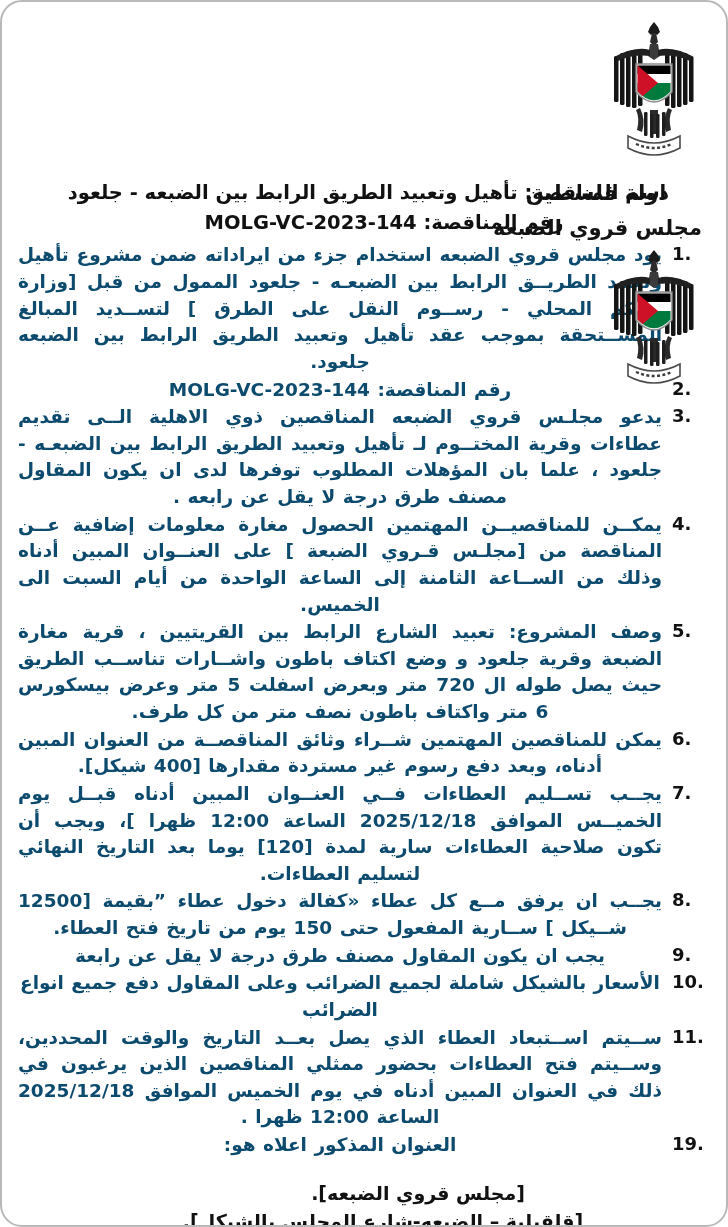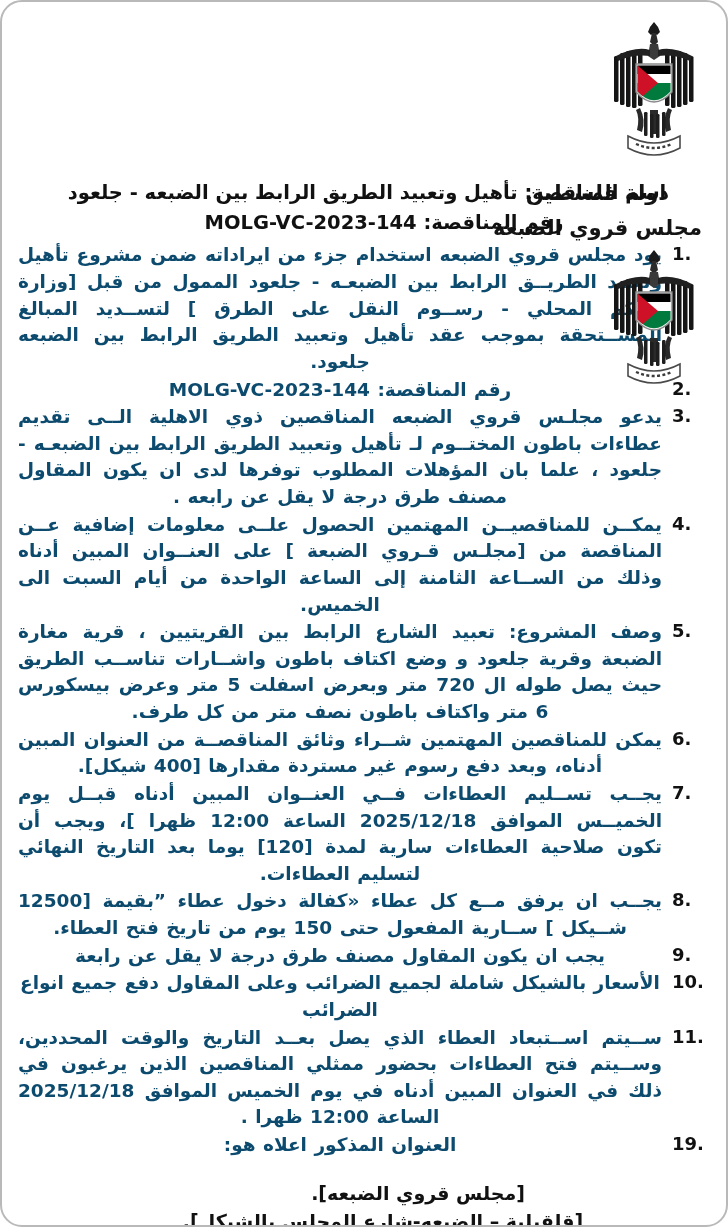--- a/index.html
+++ b/index.html
@@ -269,26 +269,26 @@
       <span class="clause-body">يود مجلس قروي الضبعه  استخدام جزء من ايراداته ضمن مشروع تأهيل وتعبيد الطريــق الرابط بين الضبعـه - جلعود الممول من قبل [وزارة الحكم المحلي - رســوم النقل على الطرق ] لتســديد المبالغ المســتحقة بموجب عقد تأهيل وتعبيد الطريق الرابط بين الضبعه  جلعود.</span>
     </li>
 
     <li class="clause">
       <span class="clause-num">2.</span>
       <span class="clause-body single">رقم المناقصة: MOLG-VC-2023-144</span>
     </li>
 
     <li class="clause">
       <span class="clause-num">3.</span>
-      <span class="clause-body">يدعو مجلـس قروي الضبعه   المناقصين ذوي الاهلية الــى تقديم عطاءات باطون المختــوم لـ تأهيل وتعبيد الطريق الرابط بين الضبعـه - جلعود ، علما بان المؤهلات المطلوب توفرها لدى ان يكون المقاول مصنف طرق درجة لا يقل عن رابعه .</span>
+      <span class="clause-body">يدعو مجلـس قروي الضبعه   المناقصين ذوي الاهلية الــى تقديم عطاءات وقرية المختــوم لـ تأهيل وتعبيد الطريق الرابط بين الضبعـه - جلعود ، علما بان المؤهلات المطلوب توفرها لدى ان يكون المقاول مصنف طرق درجة لا يقل عن رابعه .</span>
     </li>
 
     <li class="clause">
       <span class="clause-num">4.</span>
-      <span class="clause-body">يمكــن للمناقصيــن المهتمين الحصول علــى معلومات إضافية عــن المناقصة من [مجلـس قـروي الضبعة ] على العنــوان المبين أدناه وذلك من الســاعة  الثامنة إلى الساعة الواحدة  من أيام السبت الى الخميس.</span>
+      <span class="clause-body">يمكــن للمناقصيــن المهتمين الحصول مغارة معلومات إضافية عــن المناقصة من [مجلـس قـروي الضبعة ] على العنــوان المبين أدناه وذلك من الســاعة  الثامنة إلى الساعة الواحدة  من أيام السبت الى الخميس.</span>
     </li>
 
     <li class="clause">
       <span class="clause-num">5.</span>
       <span class="clause-body">وصف المشروع: تعبيد الشارع الرابط بين القريتيين ، قرية مغارة الضبعة وقرية جلعود و وضع اكتاف باطون واشــارات تناســب الطريق حيث يصل طوله ال 720 متر وبعرض اسفلت 5 متر وعرض بيسكورس 6 متر واكتاف باطون نصف متر من كل طرف.</span>
     </li>
 
     <li class="clause">
       <span class="clause-num">6.</span>
       <span class="clause-body">يمكن للمناقصين المهتمين شــراء وثائق المناقصــة من العنوان المبين أدناه، وبعد دفع رسوم غير مستردة مقدارها [400 شيكل].</span>

